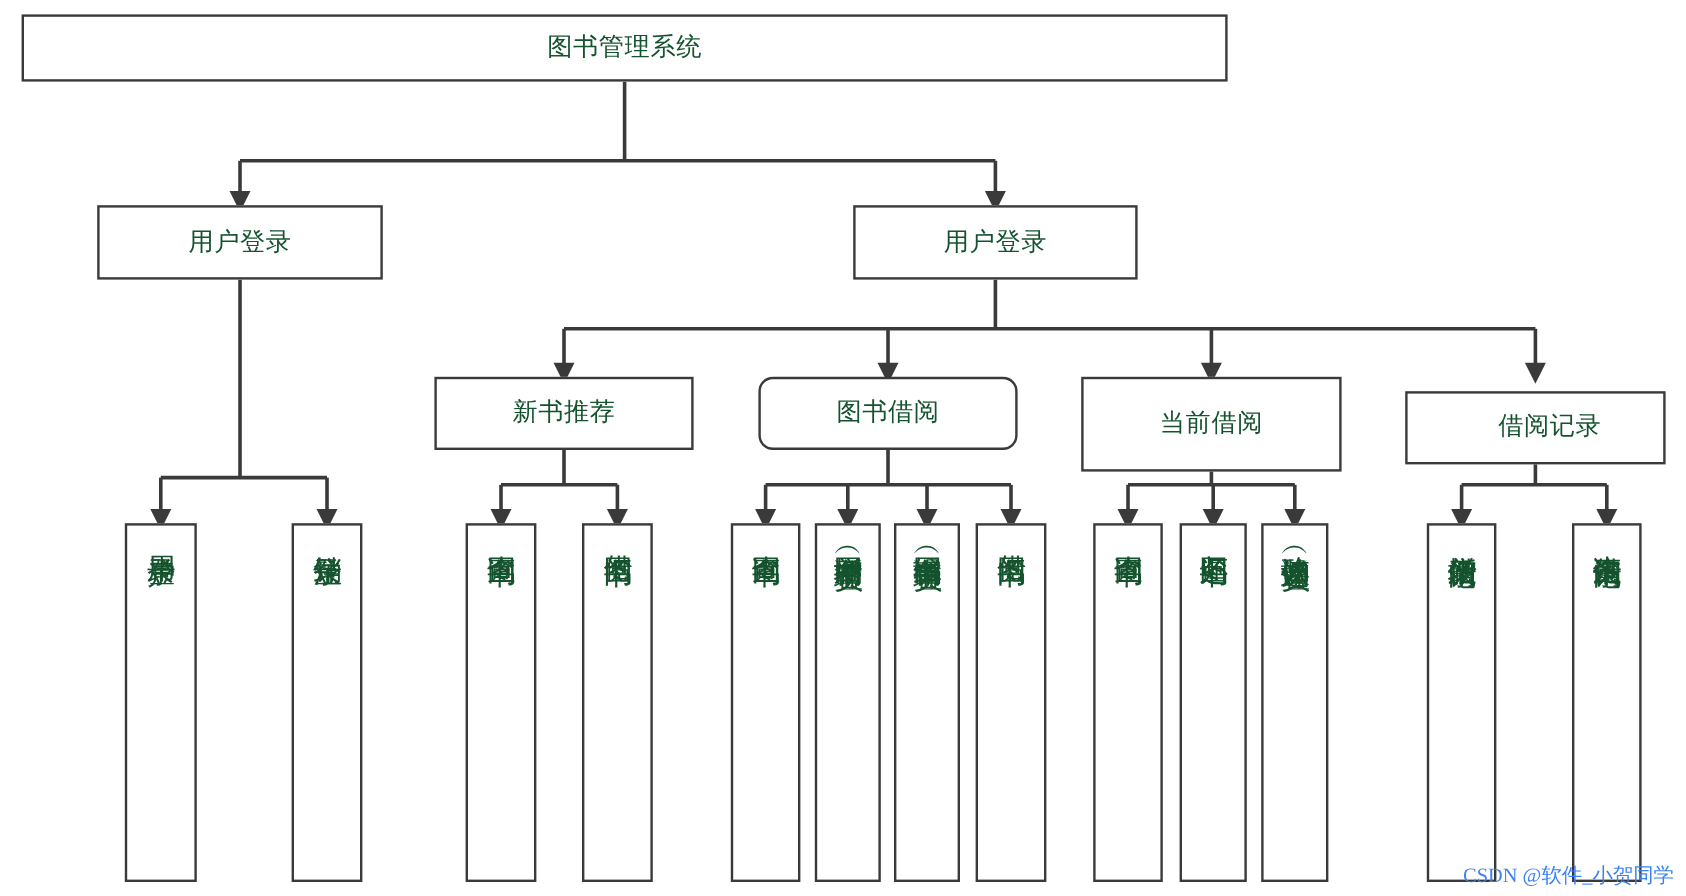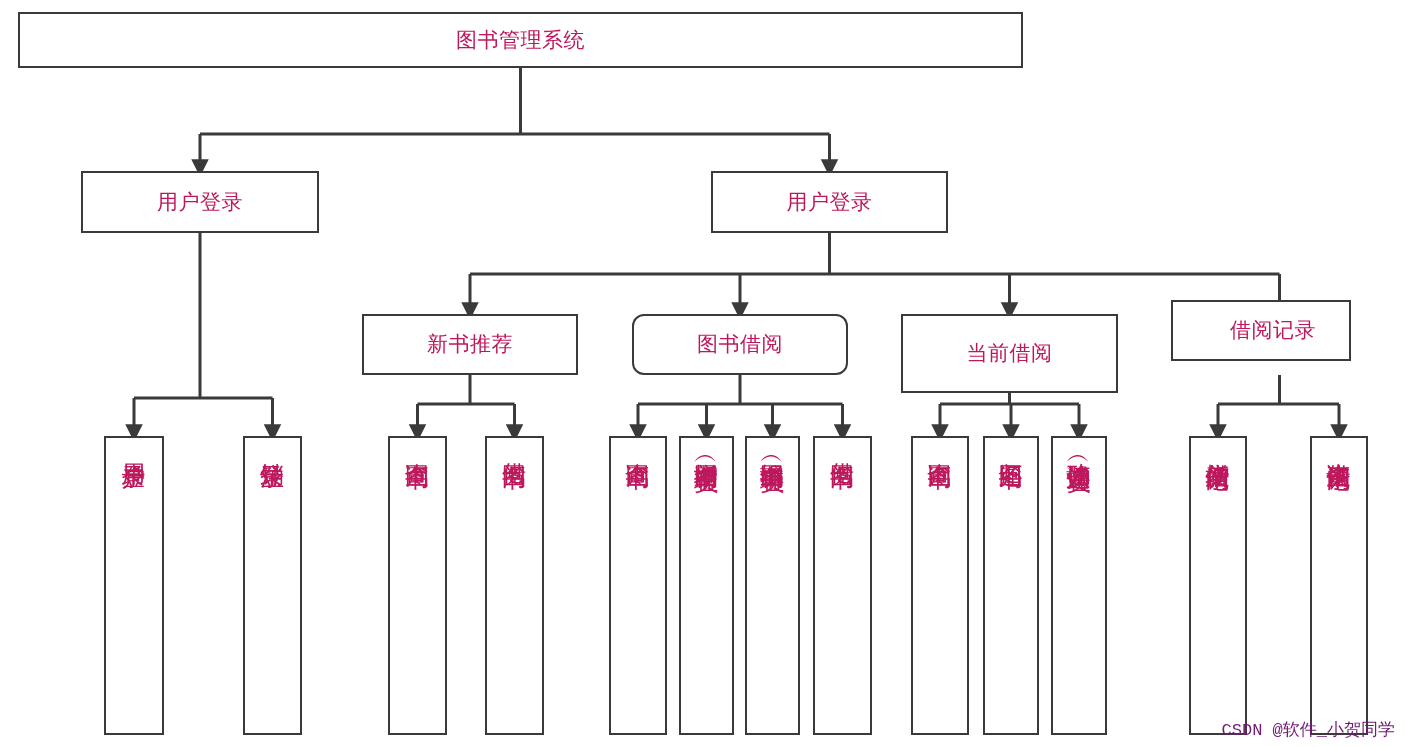--- a/index.html
+++ b/index.html
@@ -25,21 +25,21 @@
     height: 747px;
   }
   .node {
     position: absolute;
     box-sizing: border-box;
     border: 2.5px solid #3a3a3a;
     background: #ffffff;
     display: flex;
     align-items: center;
     justify-content: center;
-    color: #be185d;
+    color: #14532d;
     z-index: 2;
   }
   .node-label {
     display: block;
     text-align: center;
     line-height: 1.18;
     letter-spacing: 0.5px;
     white-space: nowrap;
   }
   .node.horizontal .node-label {
@@ -55,24 +55,24 @@
     text-orientation: upright;
     font-size: 24px;
     line-height: 1.05;
     letter-spacing: 1px;
   }
   .watermark {
     position: absolute;
     right: 10px;
     bottom: 6px;
     font-size: 17px;
-    color: #701a75;
+    color: #3b82f6;
     z-index: 5;
     white-space: nowrap;
-    font-family: Liberation Mono, monospace;
+    font-family: Liberation Serif, serif;
   }
 </style>
 </head>
 <body>
 
 <div id="canvas">
 
   <svg id="wires" viewBox="0 0 1405 747" xmlns="http://www.w3.org/2000/svg">
     <defs>
       <marker id="arrow" viewBox="0 0 12 12" refX="6" refY="6" markerWidth="7" markerHeight="7" orient="auto-start-reverse">
@@ -128,21 +128,21 @@
       </div>
       <div class="node horizontal" style="left: 362px; top: 314px; width: 216px; height: 61px;">
         <span class="node-label">新书推荐</span>
       </div>
       <div class="node horizontal" style="left: 632px; top: 314px; width: 216px; height: 61px; border-radius: 12px;">
         <span class="node-label">图书借阅</span>
       </div>
       <div class="node horizontal" style="left: 901px; top: 314px; width: 217px; height: 79px;">
         <span class="node-label">当前借阅</span>
       </div>
-      <div class="node horizontal" style="left: 1171px; top: 300px; width: 180px; height: 61px; padding-left: 24px;">
+      <div class="node horizontal" style="left: 1171px; top: 326px; width: 217px; height: 61px; padding-left: 24px;">
         <span class="node-label">借阅记录</span>
       </div>
       <div class="node vertical" style="left: 104px; top: 436px; width: 60px; height: 299px;">
         <span class="node-label">用户登录</span>
       </div>
       <div class="node vertical" style="left: 243px; top: 436px; width: 59px; height: 299px;">
         <span class="node-label">注销登录</span>
       </div>
       <div class="node vertical" style="left: 388px; top: 436px; width: 59px; height: 299px;">
         <span class="node-label">查询图书</span>

